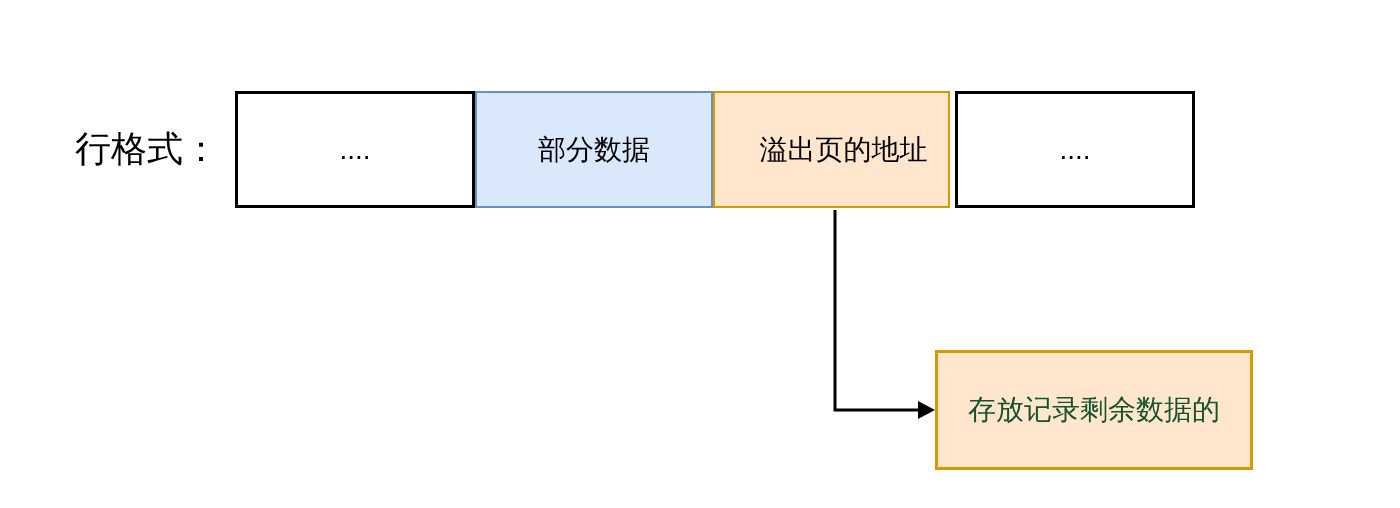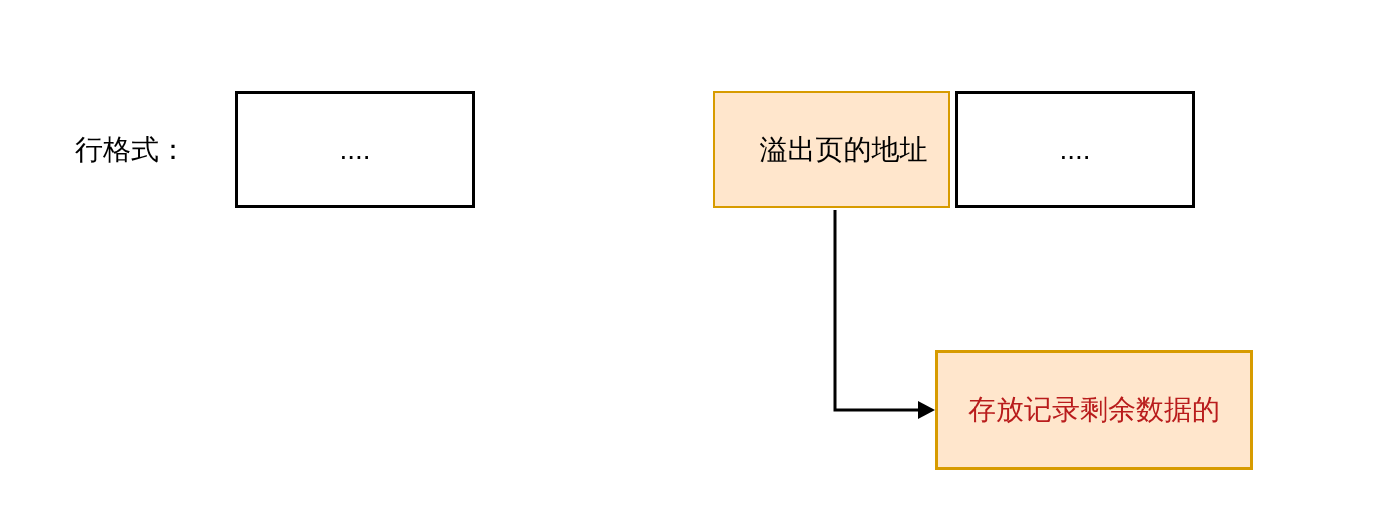--- a/index.html
+++ b/index.html
@@ -15,21 +15,21 @@
     background: #ffffff;
     overflow: hidden;
   }
   .row-label {
     position: absolute;
     left: 75px;
     top: 91px;
     height: 117px;
     display: flex;
     align-items: center;
-    font-size: 28px;
+    font-size: 36px;
     color: #000000;
     white-space: nowrap;
   }
   .cell {
     position: absolute;
     top: 91px;
     height: 117px;
     box-sizing: border-box;
     display: flex;
     align-items: center;
@@ -72,33 +72,34 @@
     height: 120px;
     box-sizing: border-box;
     background: #ffe6cc;
     border: 3px solid #d79b00;
     display: flex;
     flex-direction: column;
     align-items: center;
     justify-content: center;
     font-size: 28px;
     line-height: 38px;
-    color: #b91c1c;
+    color: #14532d;
     text-align: center;
   }
 </style>
 </head>
 <body>
 
 <div class="canvas">
 
   <div class="row-label">行格式：</div>
 
   <div class="cell plain cell1">....</div>
 
+  <div class="cell blue cell2">部分数据</div>
 
   <div class="cell orange cell3">溢出页的地址</div>
 
   <div class="cell plain cell4">....</div>
 
   <svg class="arrow-svg" viewBox="0 0 1400 508" xmlns="http://www.w3.org/2000/svg">
     <path d="M 835 210 L 835 410 L 919 410" fill="none" stroke="#000000" stroke-width="3"></path>
     <polygon points="918,401 935,410 918,419" fill="#000000"></polygon>
   </svg>
 

